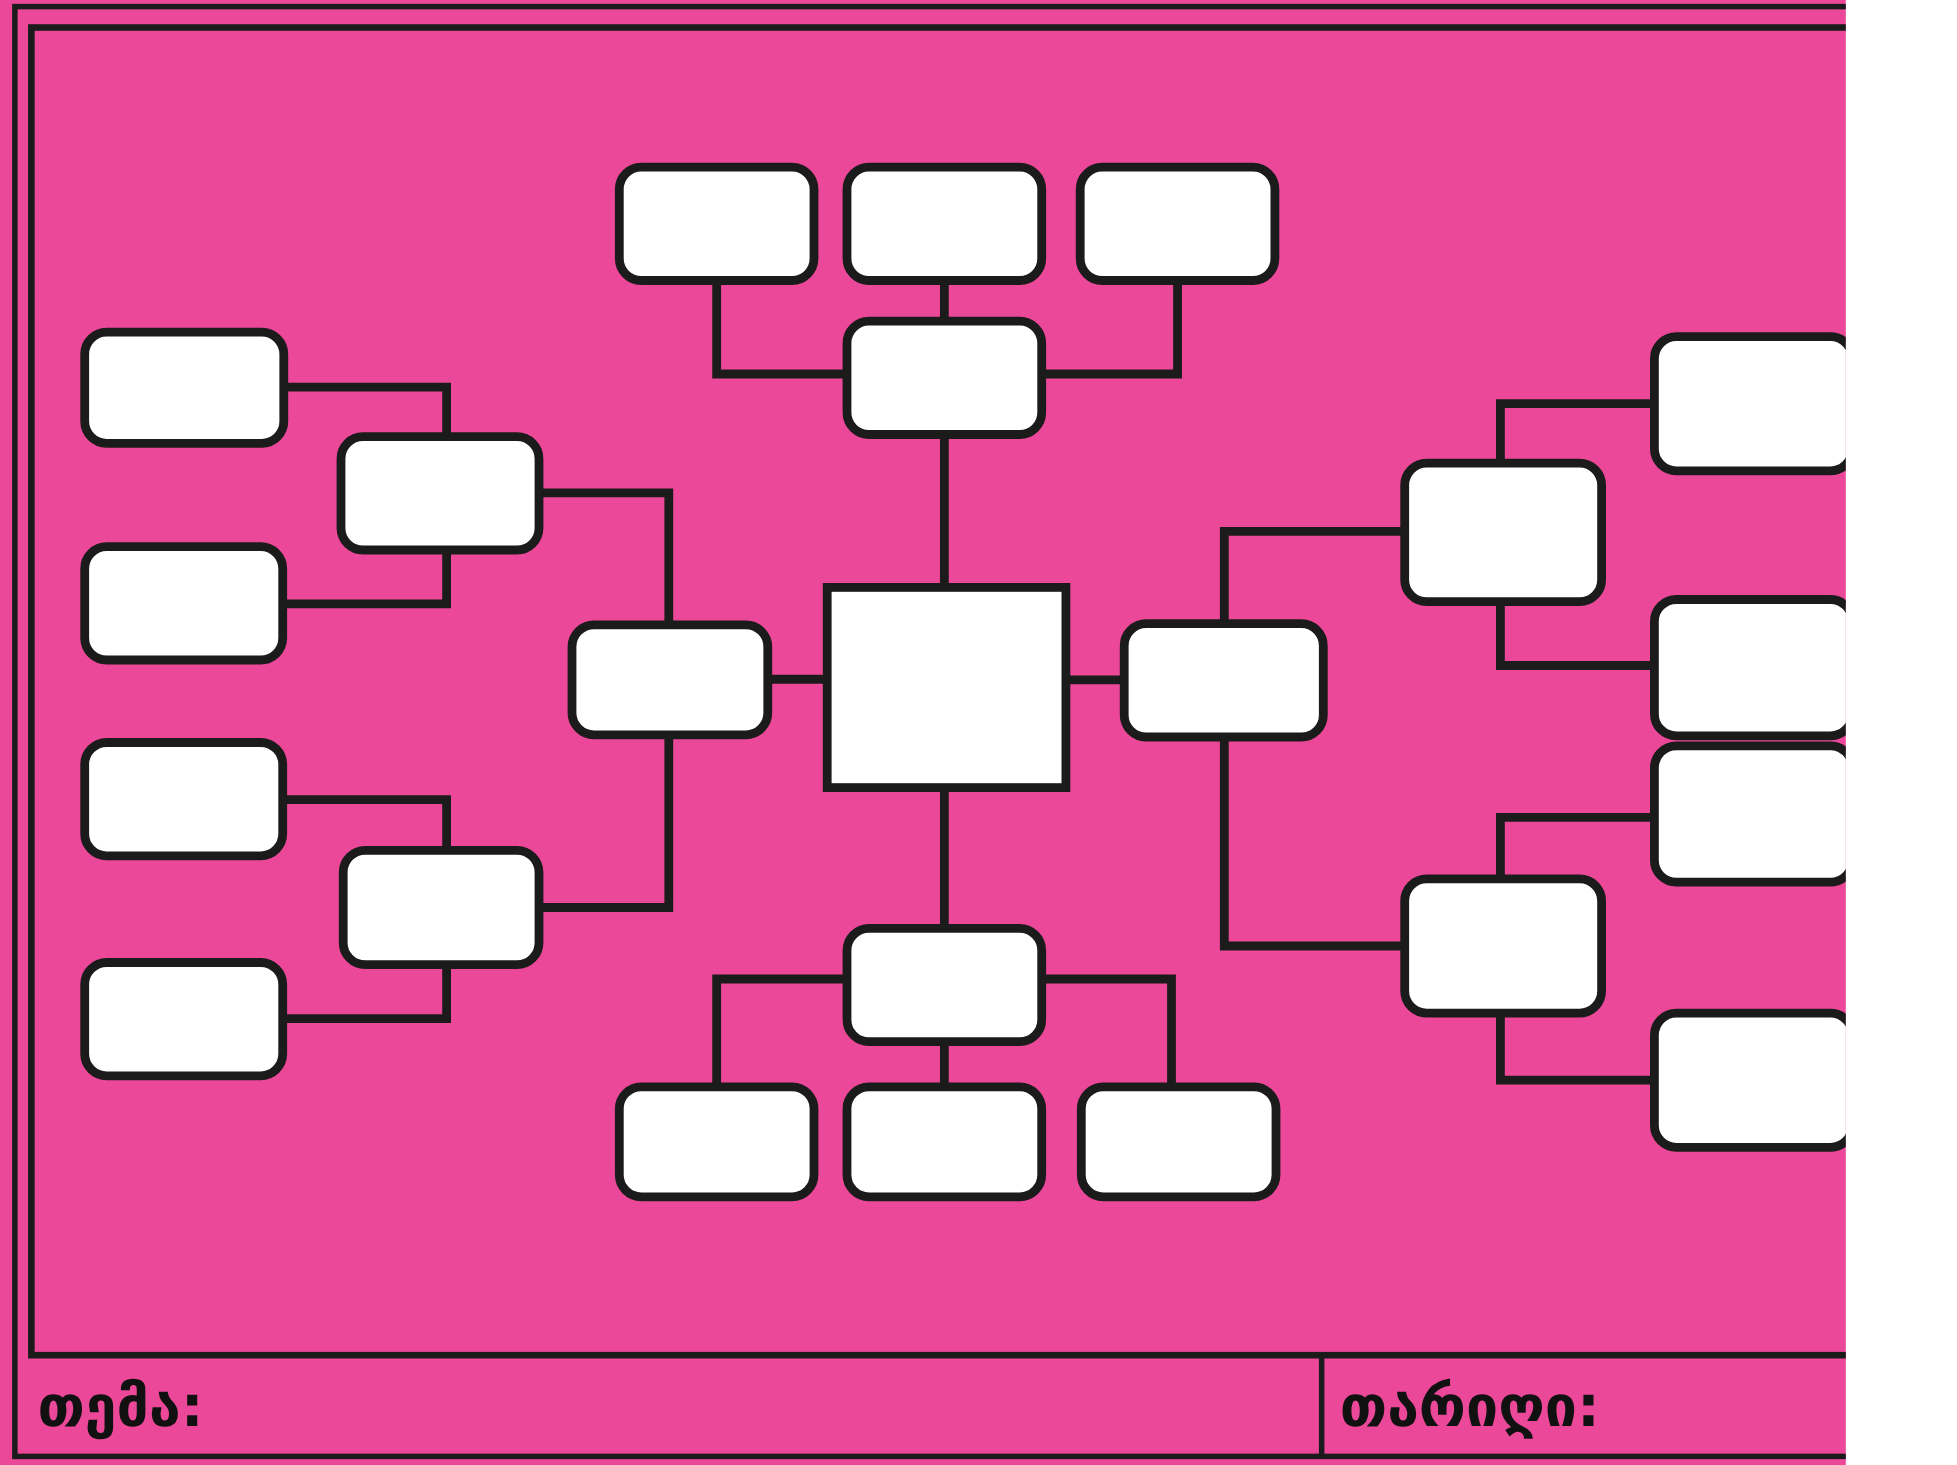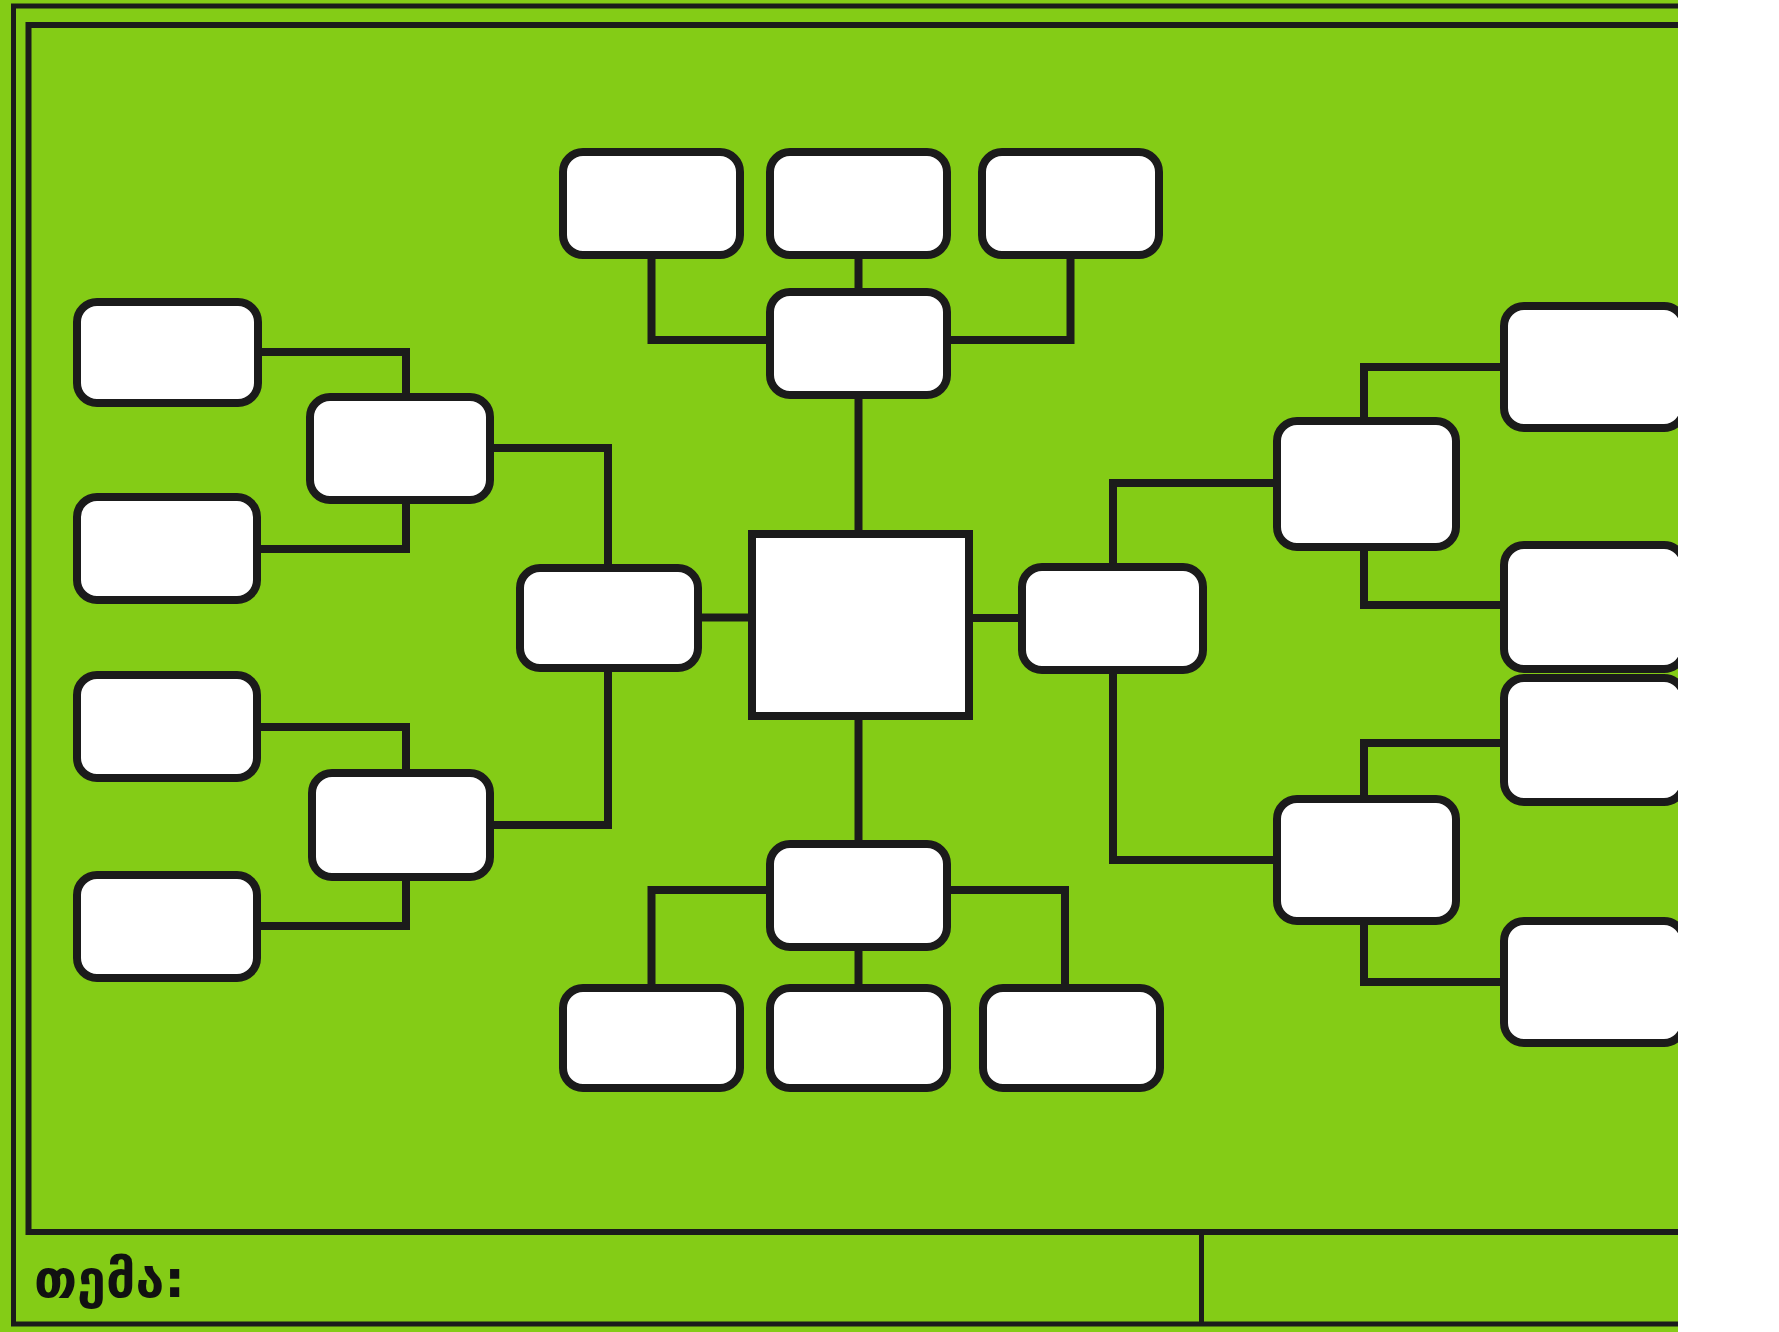--- a/index.html
+++ b/index.html
@@ -4,21 +4,21 @@
 <style>
   html, body {
     margin: 0;
     padding: 0;
     background: #ffffff;
   }
   .page {
     position: relative;
     width: 1678px;
     height: 1332px;
-    background: #84cc16;
+    background: #ec4899;
     font-family: "DejaVu Sans", sans-serif;
     overflow: hidden;
   }
   #diagram-svg {
     position: absolute;
     left: 0;
     top: 0;
     display: block;
   }
   .footer-label {
@@ -85,13 +85,14 @@
       <rect x="77" y="675" width="180" height="103" rx="20" fill="#ffffff" stroke="#1b1b1b" stroke-width="8"></rect>
       <rect x="77" y="875" width="180" height="103" rx="20" fill="#ffffff" stroke="#1b1b1b" stroke-width="8"></rect>
       <rect x="1277" y="421" width="179" height="126" rx="20" fill="#ffffff" stroke="#1b1b1b" stroke-width="8"></rect>
       <rect x="1277" y="799" width="179" height="122" rx="20" fill="#ffffff" stroke="#1b1b1b" stroke-width="8"></rect>
       <rect x="1504" y="306" width="180" height="122" rx="20" fill="#ffffff" stroke="#1b1b1b" stroke-width="8"></rect>
       <rect x="1504" y="545" width="180" height="124" rx="20" fill="#ffffff" stroke="#1b1b1b" stroke-width="8"></rect>
       <rect x="1504" y="678" width="180" height="124" rx="20" fill="#ffffff" stroke="#1b1b1b" stroke-width="8"></rect>
       <rect x="1504" y="921" width="180" height="122" rx="20" fill="#ffffff" stroke="#1b1b1b" stroke-width="8"></rect>
     </svg>
   <div class="footer-label theme">თემა:</div>
+  <div class="footer-label date">თარიღი:</div>
 </div>
 
 </body></html>

